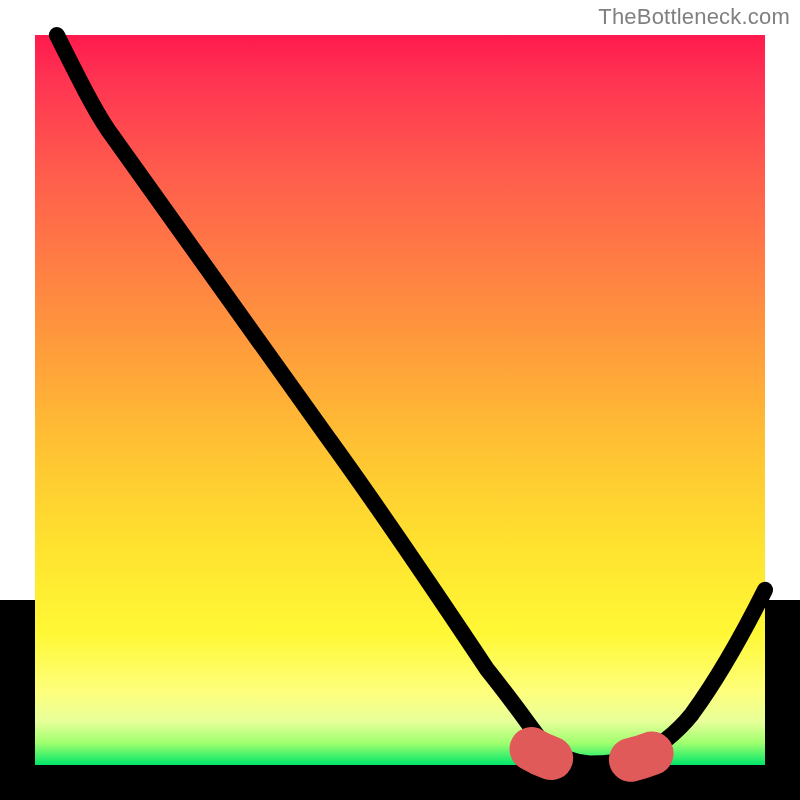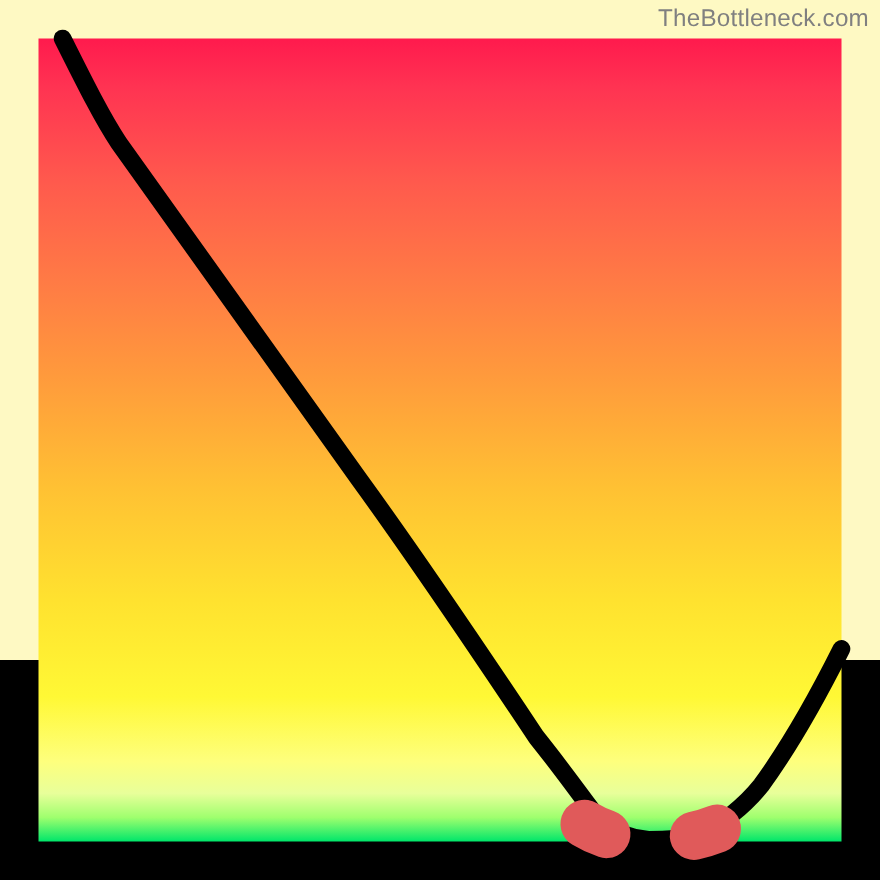--- a/index.html
+++ b/index.html
@@ -8,21 +8,21 @@
     width: 800px;
     height: 800px;
     background: #000;
     overflow: hidden;
     font-family: Arial, Helvetica, sans-serif;
   }
   .frame {
     position: relative;
     width: 800px;
     height: 600px;
-    background: #fef9c3;
+    background: #ffffff;
   }
   .attribution {
     position: absolute;
     top: 4px;
     right: 10px;
     color: #808080;
     font-size: 22px;
     letter-spacing: 0.2px;
     font-weight: 400;
   }

